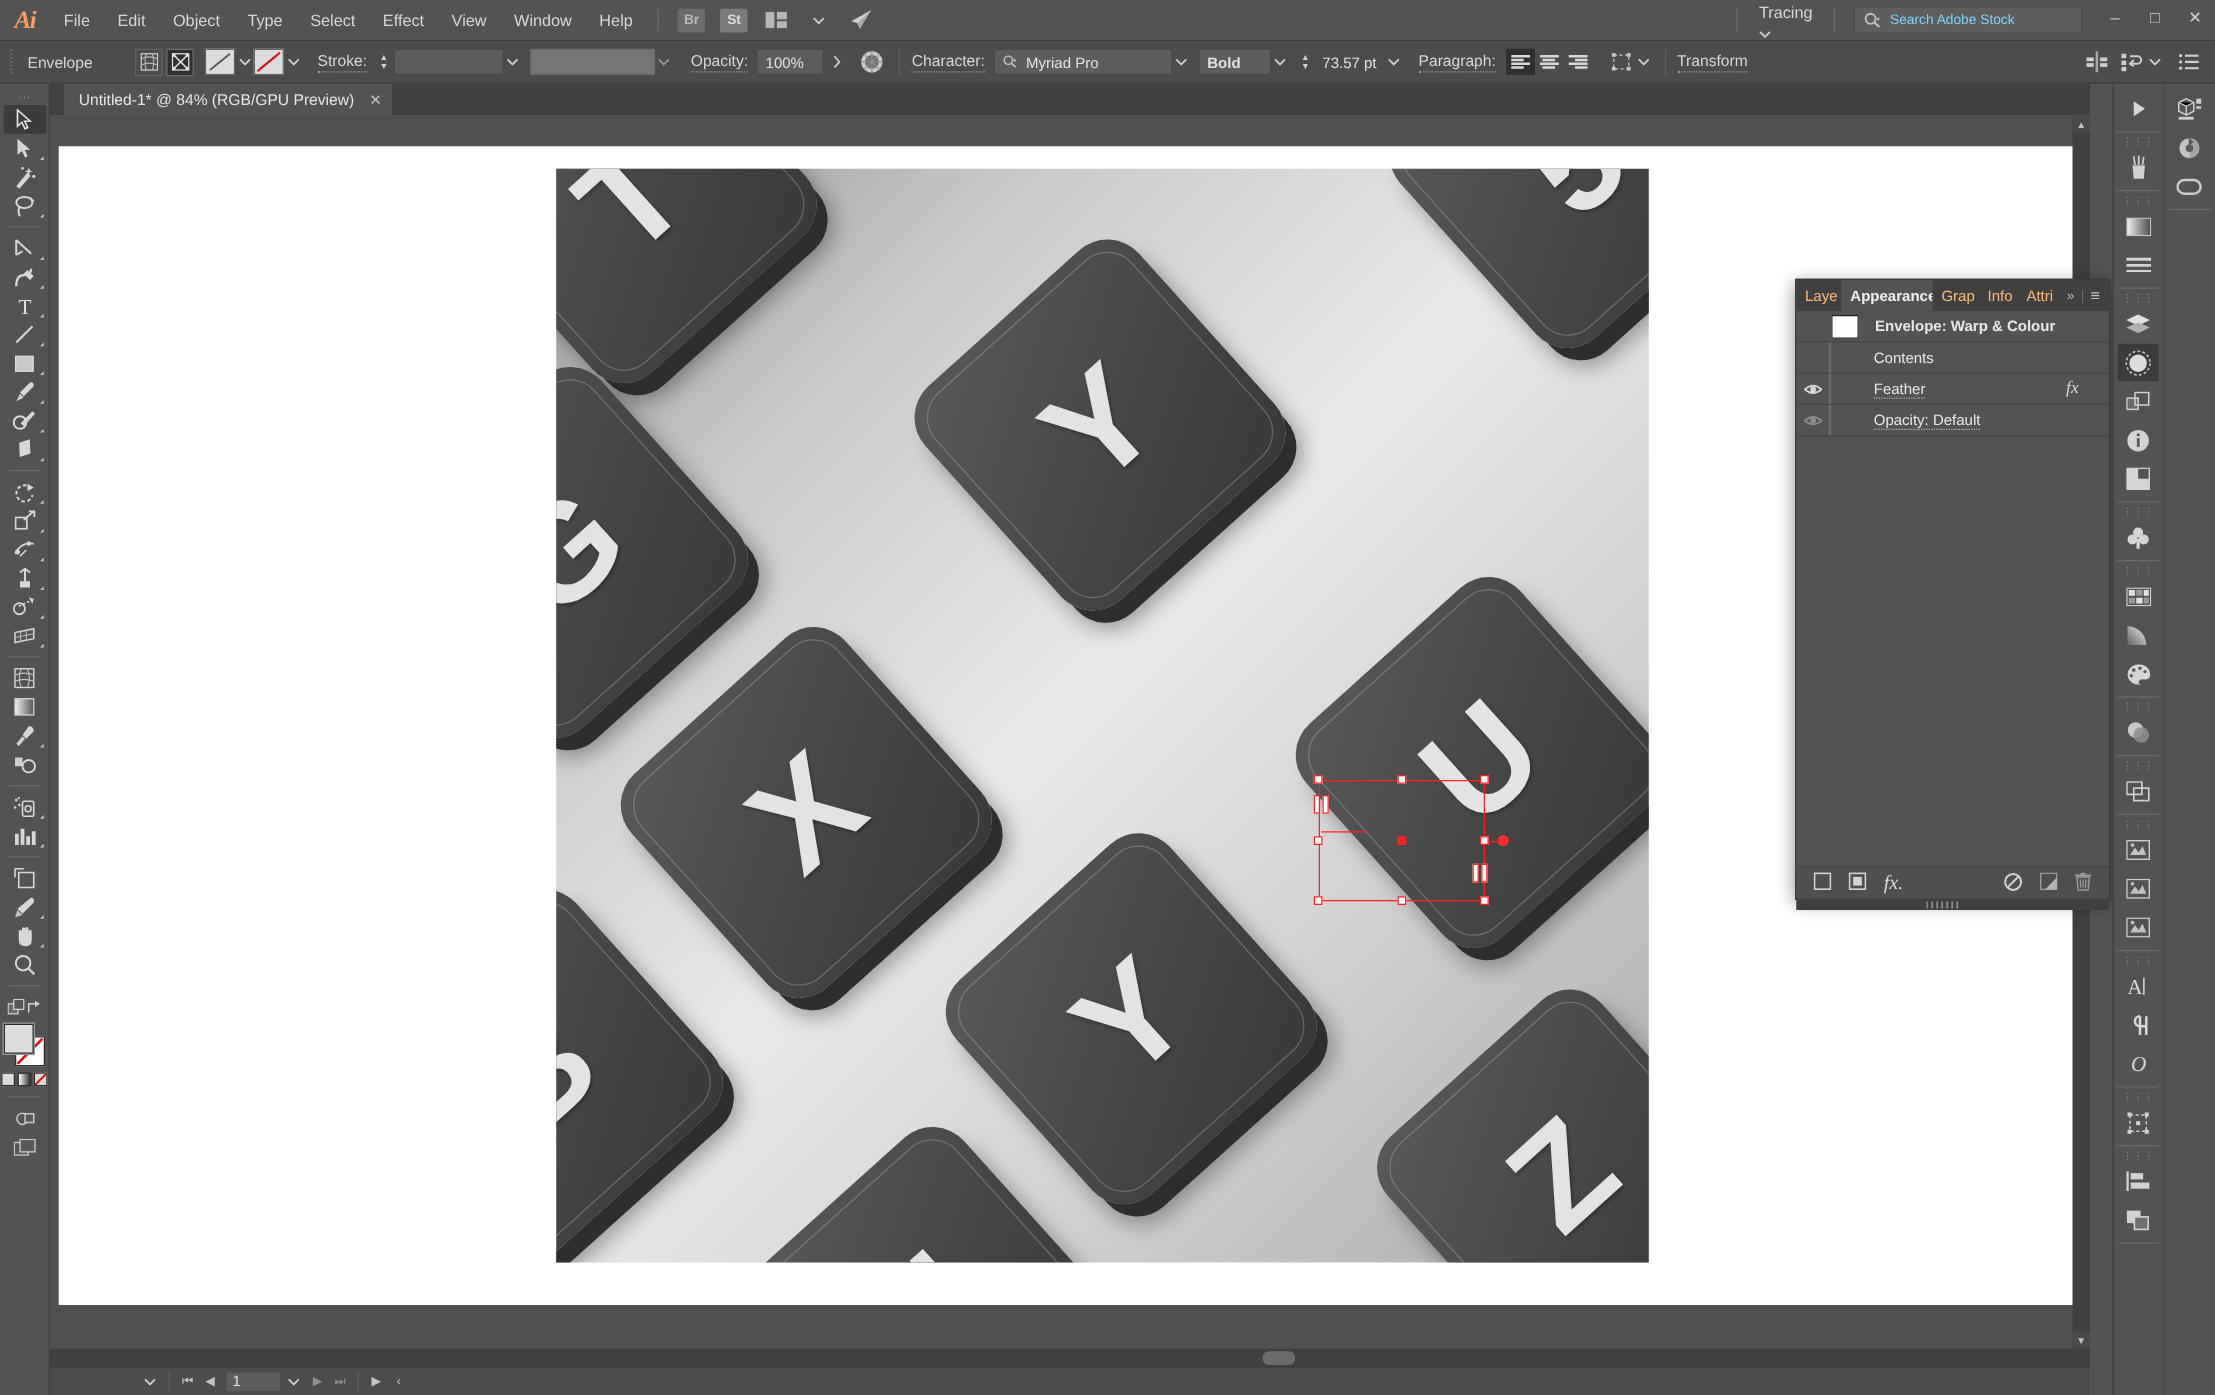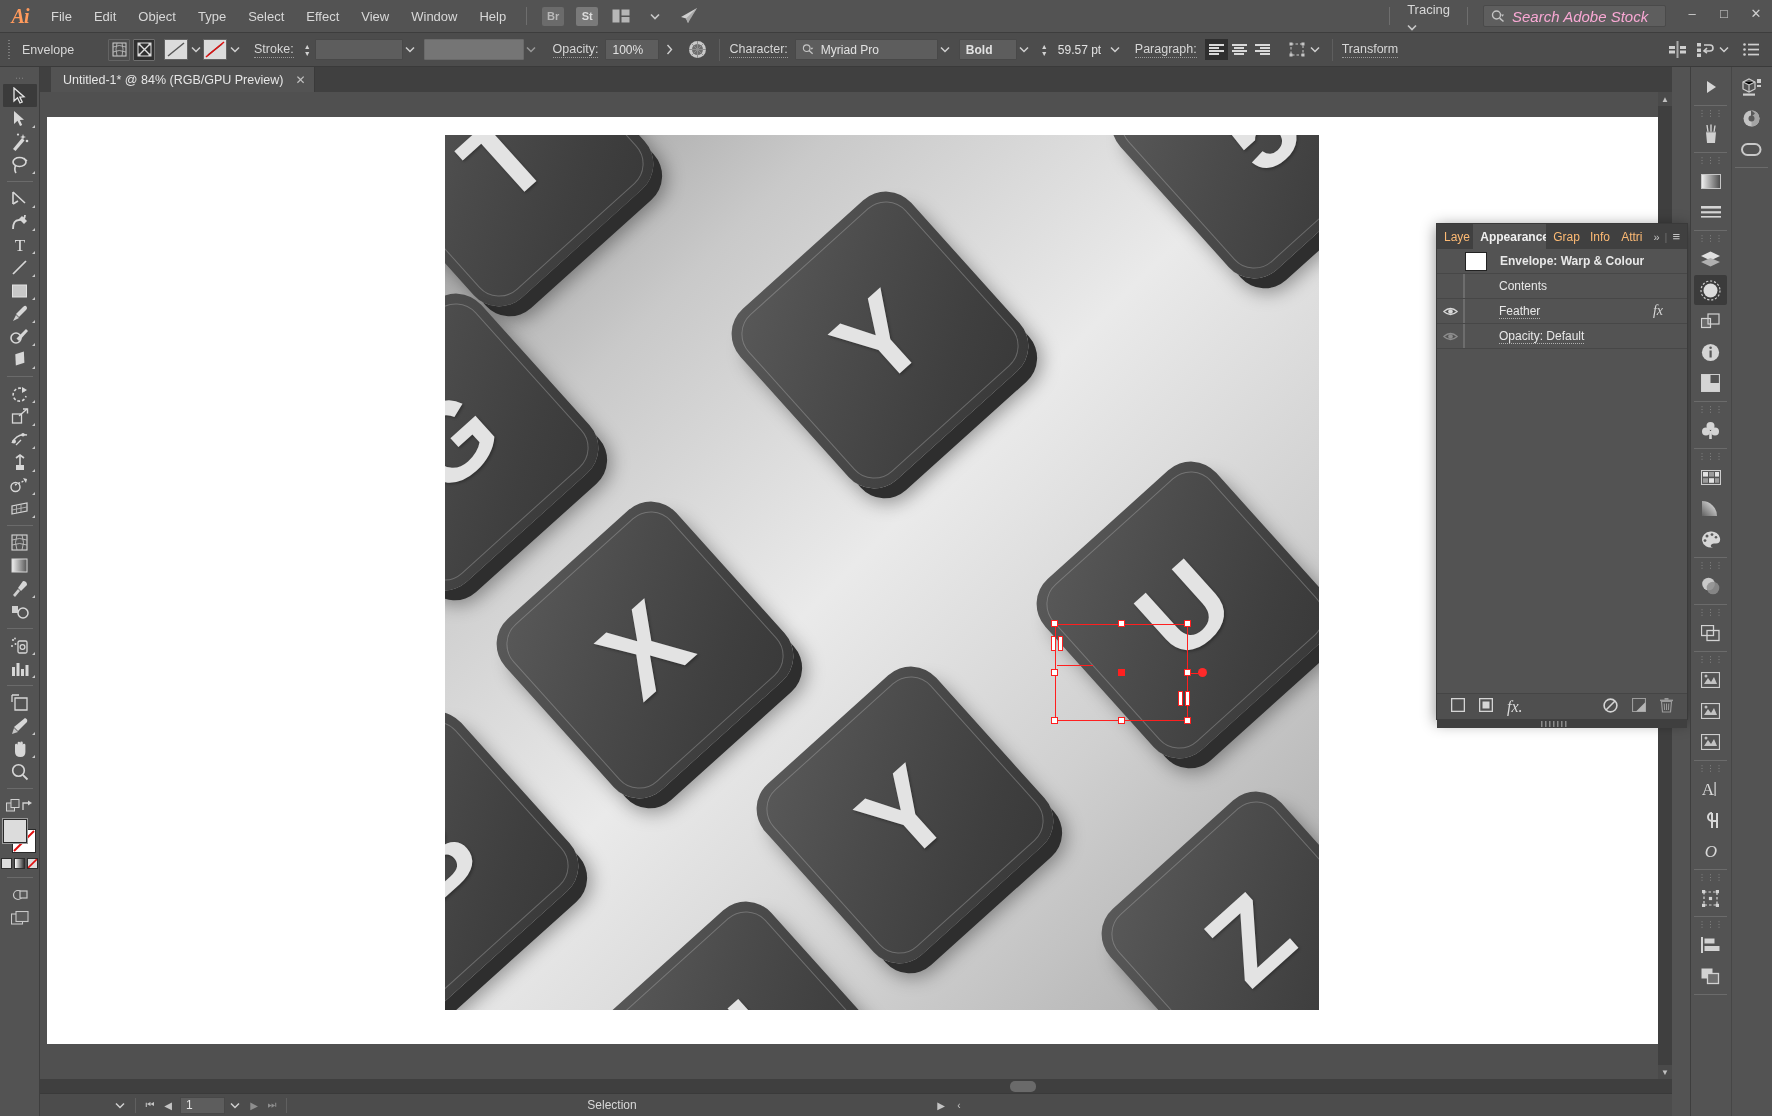--- a/index.html
+++ b/index.html
@@ -35,21 +35,21 @@
     background:#6b6b6b; color:#b9b9b9; font-size:11px; font-weight:bold;
     border-radius:2px; width:22px; height:19px; line-height:19px; text-align:center;
   }
   .spacer { flex:1; }
   .tracing-box { display:flex; gap:7px; padding:0 8px;flex-direction:column; }
   .tracing-box span { font-size:13px; color:#d8d8d8; }
   .search-stock {
     display:flex; align-items:center; gap:7px; width:183px; height:22px;
     background:#5e5e5e; border:1px solid #4a4a4a; border-radius:2px; padding:0 7px; margin-left:6px;
   }
-  .search-stock .ph { color:#f9a8d4; font-size:15px;font-style:italic; }
+  .search-stock .ph { color:#7dd3fc; font-size:11px; }
   .wincontrols { display:flex; height:33px; margin-left:10px; }
   .wc { width:32px; height:24px; margin-top:2px; display:flex; align-items:center; justify-content:center; color:#d0d0d0; }
 
   
   .controlbar {
     position:absolute; left:0; top:33px; width:1772px; height:34px;
     background:#4c4c4c; display:flex; align-items:center; border-bottom:1px solid #3a3a3a;
     padding-left:8px; gap:0;
   }
   .gripper { width:5px; height:20px; margin-right:9px;
@@ -385,21 +385,21 @@
     <div class="field" style="width:58px;margin-left:6px;font-weight:bold">Bold</div>
     <div class="chev">
       <svg width="10" height="7" viewBox="0 0 10 7">
           <path d="M1 1.5 L5 5.5 L9 1.5" stroke="#cfcfcf" stroke-width="1.5" fill="none"></path>
         </svg>
     </div>
     <div class="stepper" style="margin-left:7px">
       <span>▲</span>
       <span>▼</span>
     </div>
-    <div class="field" style="width:56px;border:none;background:transparent">59.57 pt</div>
+    <div class="field" style="width:56px;border:none;background:transparent">73.57 pt</div>
     <div class="chev">
       <svg width="10" height="7" viewBox="0 0 10 7">
           <path d="M1 1.5 L5 5.5 L9 1.5" stroke="#cfcfcf" stroke-width="1.5" fill="none"></path>
         </svg>
     </div>
 
     <div class="cb-label dotted" style="margin-left:12px">Paragraph:</div>
     <div class="para-btn on" style="margin-left:8px">
       <span style="display:block;width:15px">
           <i class="ln" style="width:15px"></i>
@@ -1173,18 +1173,17 @@
     <div class="sb-btn">◀</div>
     <div class="sb-page" style="margin-left:3px">1</div>
     <div class="sb-chev">
       <svg width="10" height="7" viewBox="0 0 10 7">
           <path d="M1 1.5 L5 5.5 L9 1.5" stroke="#cfcfcf" stroke-width="1.5" fill="none"></path>
         </svg>
     </div>
     <div class="sb-btn dim">▶</div>
     <div class="sb-btn dim">⏭</div>
     <div class="sb-vsep"></div>
-    <div class="sb-status">Selection</div>
     <div class="sb-btn">▶</div>
     <div class="sb-btn">‹</div>
   </div>
 
 </div>
 
 </body></html>

